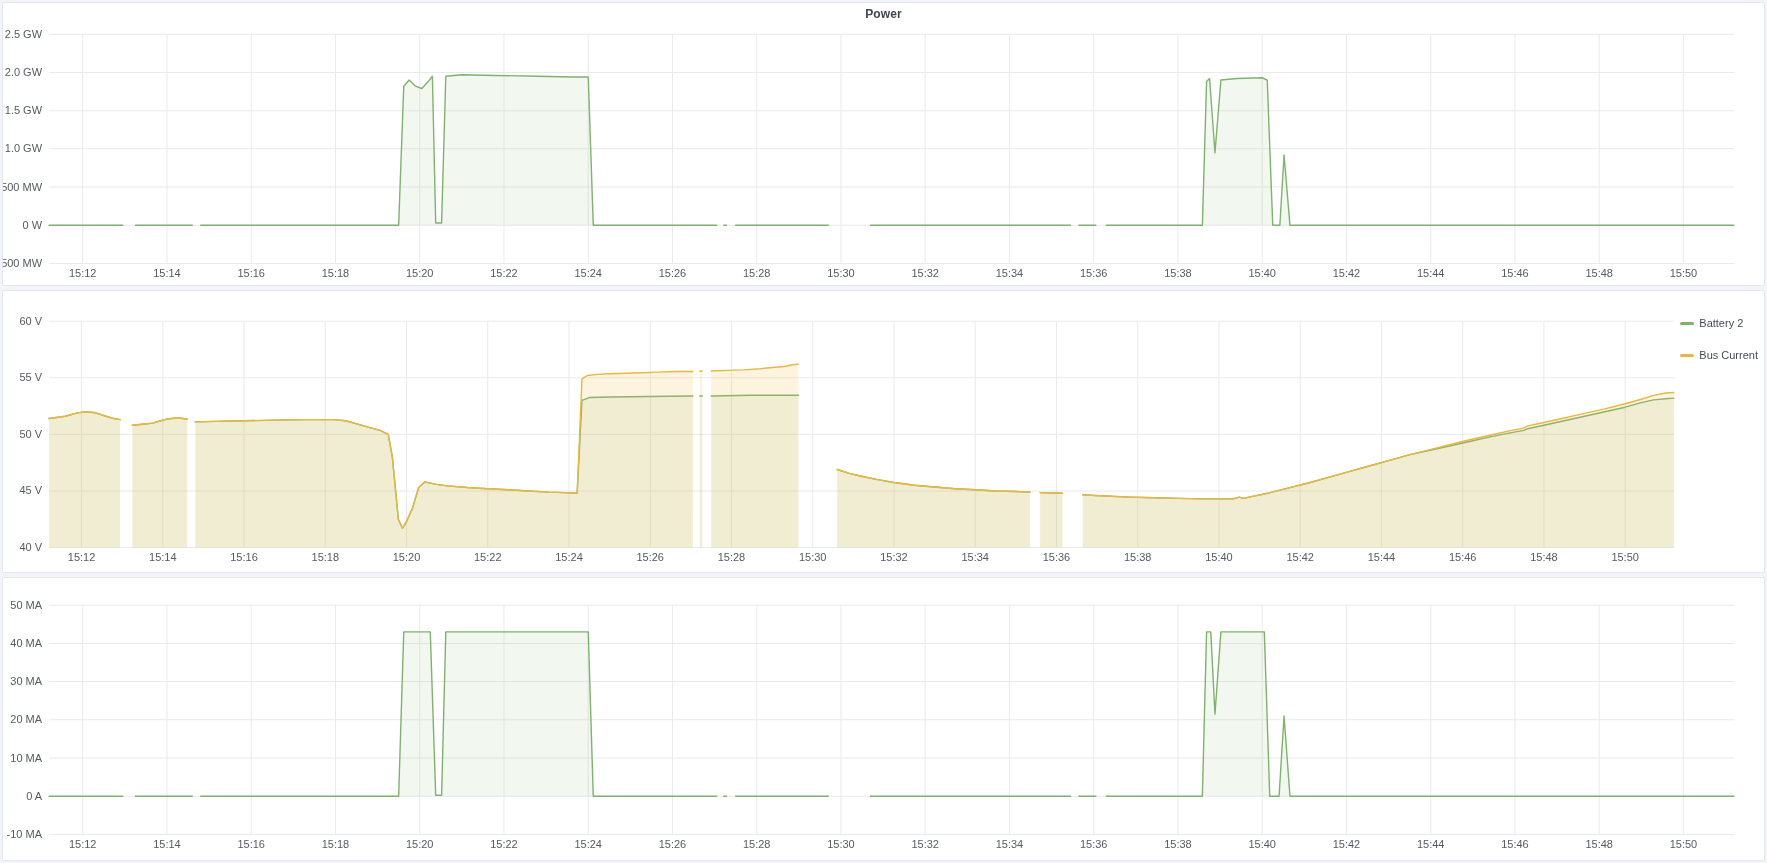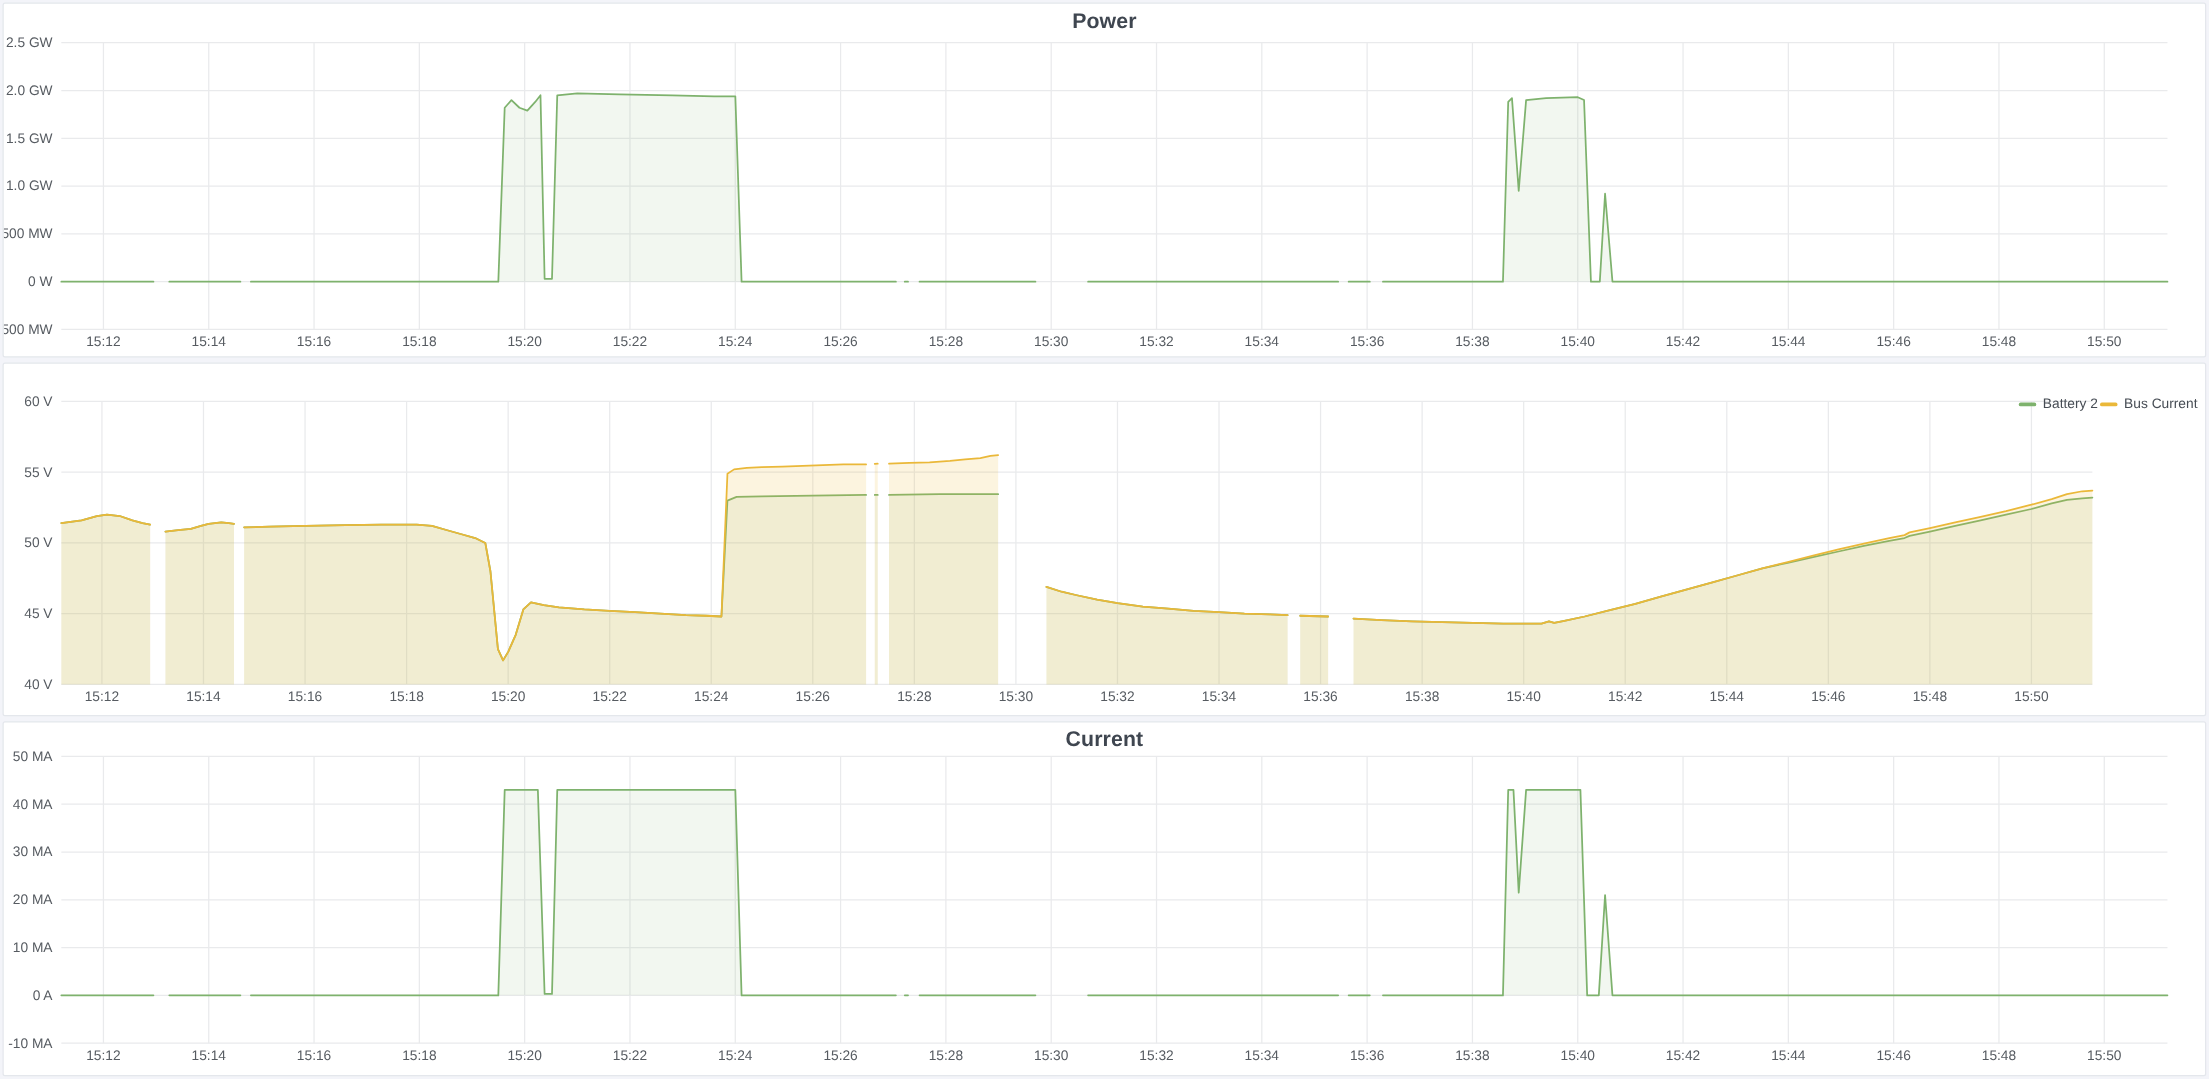--- a/index.html
+++ b/index.html
@@ -17,29 +17,29 @@
     position: relative;
     background: #ffffff;
     border: 1px solid #e4e7ec;
     border-radius: 2px;
     flex: 1 1 0;
     overflow: hidden;
   }
   .panel-title {
     position: absolute; top: 4px; left: 0; right: 0;
     text-align: center;
-    font-size: 17px; font-weight: 600; color: #3f4650;
+    font-size: 12px; font-weight: 600; color: #3f4650;
     letter-spacing: 0.1px;
     cursor: pointer;
     z-index: 2;
   }
   .chart-svg { position: absolute; inset: 0; width: 100%; height: 100%; }
   .legend {
     position: absolute; top: 26px; right: 6px;
-    display: flex; flex-direction: row; gap: 2px;
+    display: flex; flex-direction: column; gap: 19px;
     z-index: 2;
   }
   .legend-item {
     display: flex; align-items: center; gap: 5px;
     font-size: 11px; color: #464c54;
     cursor: pointer; line-height: 13px;
   }
   .legend-dash { width: 14px; height: 3px; border-radius: 1.5px; display: inline-block; }
   svg text { font-family: "Liberation Sans", sans-serif; }
 </style>
@@ -215,21 +215,20 @@
         <span>Battery 2</span>
       </div>
       <div class="legend-item">
         <span class="legend-dash" style="background: rgb(234, 184, 57);"></span>
         <span>Bus Current</span>
       </div>
     </div>
   </section>
 
   <section class="panel">
-    <div class="panel-title">Current</div>
     <svg class="chart-svg" preserveAspectRatio="none" viewBox="0 0 1759 280">
         <line x1="46" y1="27" x2="1729" y2="27" stroke="#e9eaec" stroke-width="1"></line>
         <text x="39" y="30.5" text-anchor="end" font-size="11" fill="#565b61">50 MA</text>
         <line x1="46" y1="65" x2="1729" y2="65" stroke="#e9eaec" stroke-width="1"></line>
         <text x="39" y="68.5" text-anchor="end" font-size="11" fill="#565b61">40 MA</text>
         <line x1="46" y1="103" x2="1729" y2="103" stroke="#e9eaec" stroke-width="1"></line>
         <text x="39" y="106.5" text-anchor="end" font-size="11" fill="#565b61">30 MA</text>
         <line x1="46" y1="141" x2="1729" y2="141" stroke="#e9eaec" stroke-width="1"></line>
         <text x="39" y="144.5" text-anchor="end" font-size="11" fill="#565b61">20 MA</text>
         <line x1="46" y1="179" x2="1729" y2="179" stroke="#e9eaec" stroke-width="1"></line>

